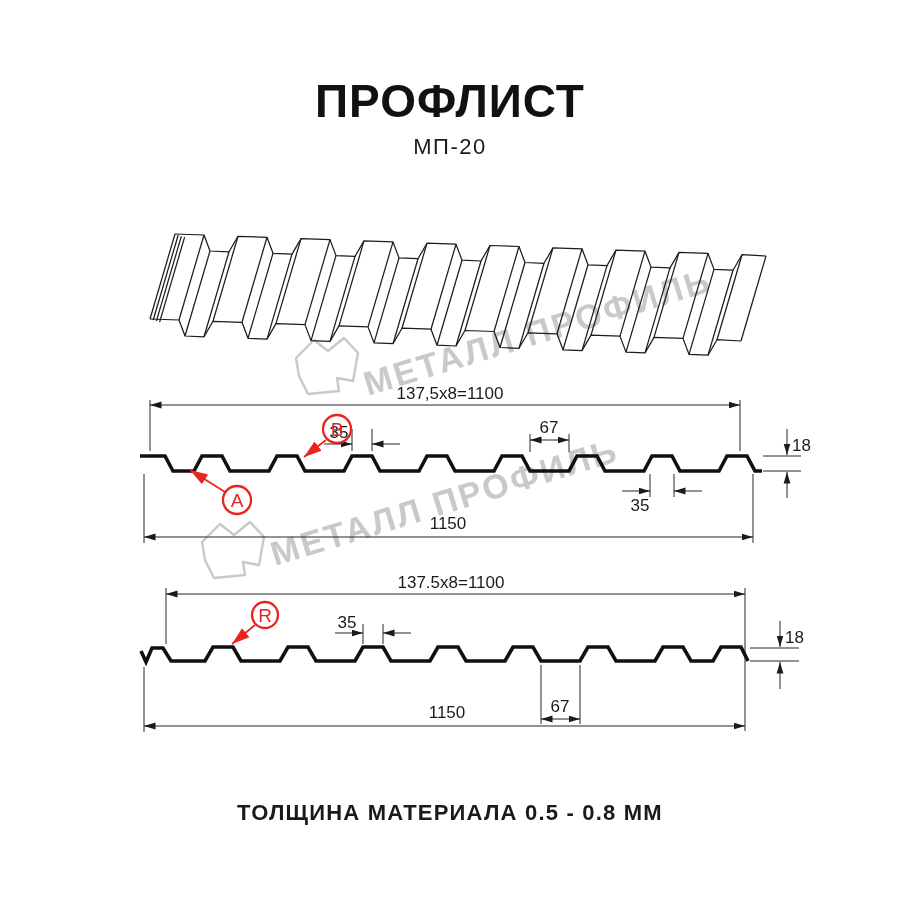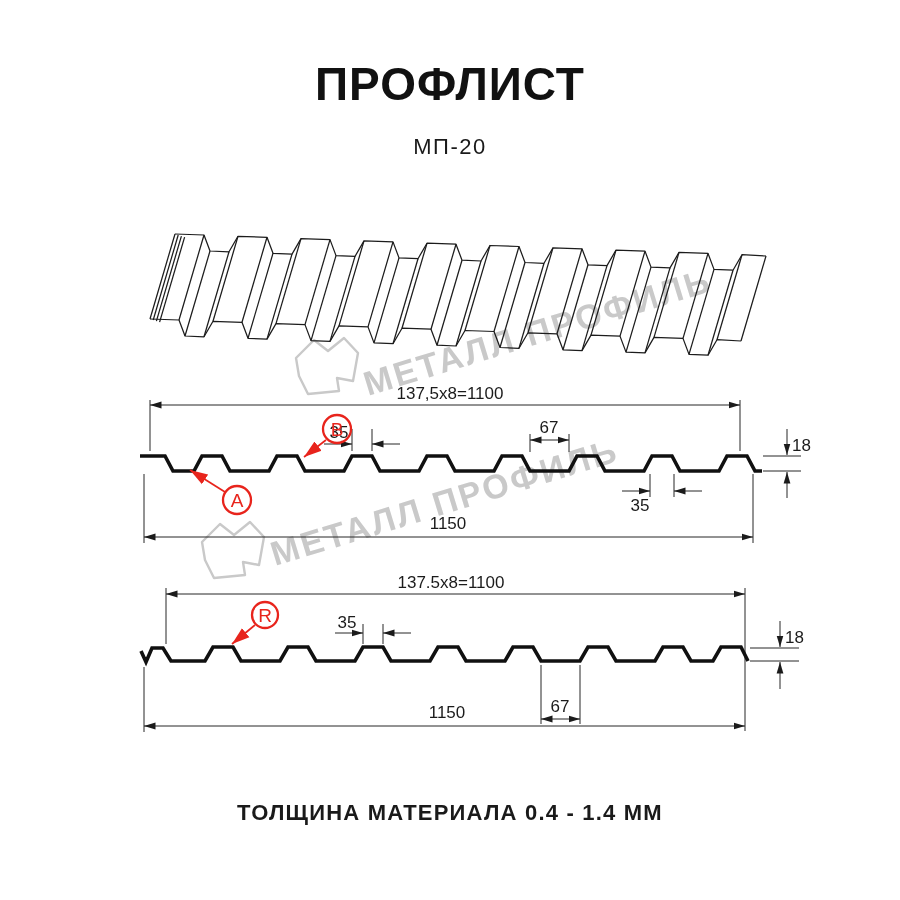--- a/index.html
+++ b/index.html
@@ -1,18 +1,18 @@
 <!DOCTYPE html>
 <html><head>
 <meta charset="utf-8">
 <style>
   html,body{margin:0;padding:0;background:#fff;}
   #page{position:relative;width:900px;height:900px;background:#ffffff;overflow:hidden;
         font-family:"Liberation Sans",sans-serif;}
-  .title{position:absolute;left:0;top:57px;width:900px;text-align:center;
+  .title{position:absolute;left:0;top:74px;width:900px;text-align:center;
          font-size:46px;font-weight:800;letter-spacing:1px;color:#111;}
   .subtitle{position:absolute;left:0;top:134px;width:900px;text-align:center;
          font-size:22px;font-weight:400;letter-spacing:1.5px;color:#1a1a1a;}
   .footer{position:absolute;left:0;top:800px;width:900px;text-align:center;
          font-size:22px;font-weight:600;letter-spacing:1.2px;color:#1a1a1a;}
   svg{position:absolute;left:0;top:0;}
   .thin{stroke:#262626;stroke-width:1;fill:none;}
   .thick{stroke:#101010;stroke-width:3.6;fill:none;stroke-linejoin:miter;}
   .sheet{stroke:#1c1c1c;stroke-width:1.25;fill:none;stroke-linejoin:round;}
   .dimtxt{font-family:"Liberation Sans",sans-serif;font-size:17px;fill:#1b1b1b;}
@@ -172,14 +172,14 @@
       <line class="thin" x1="144" y1="667" x2="144" y2="732"></line>
       <line class="thin" x1="144" y1="726" x2="745" y2="726" marker-start="url(#mk)" marker-end="url(#mk)"></line>
       <text class="dimtxt" x="447" y="718" text-anchor="middle">1150</text>
 
       <line class="redln" x1="255" y1="625" x2="232" y2="644" marker-end="url(#mkr)"></line>
       <circle class="redcirc" cx="265" cy="615" r="13"></circle>
       <text class="redtxt" x="265" y="622" text-anchor="middle">R</text>
     </g>
   </svg>
 
-  <div class="footer">ТОЛЩИНА МАТЕРИАЛА 0.4 - 1.4 ММ</div>
+  <div class="footer">ТОЛЩИНА МАТЕРИАЛА 0.5 - 0.8 ММ</div>
 </div>
 
 </body></html>

